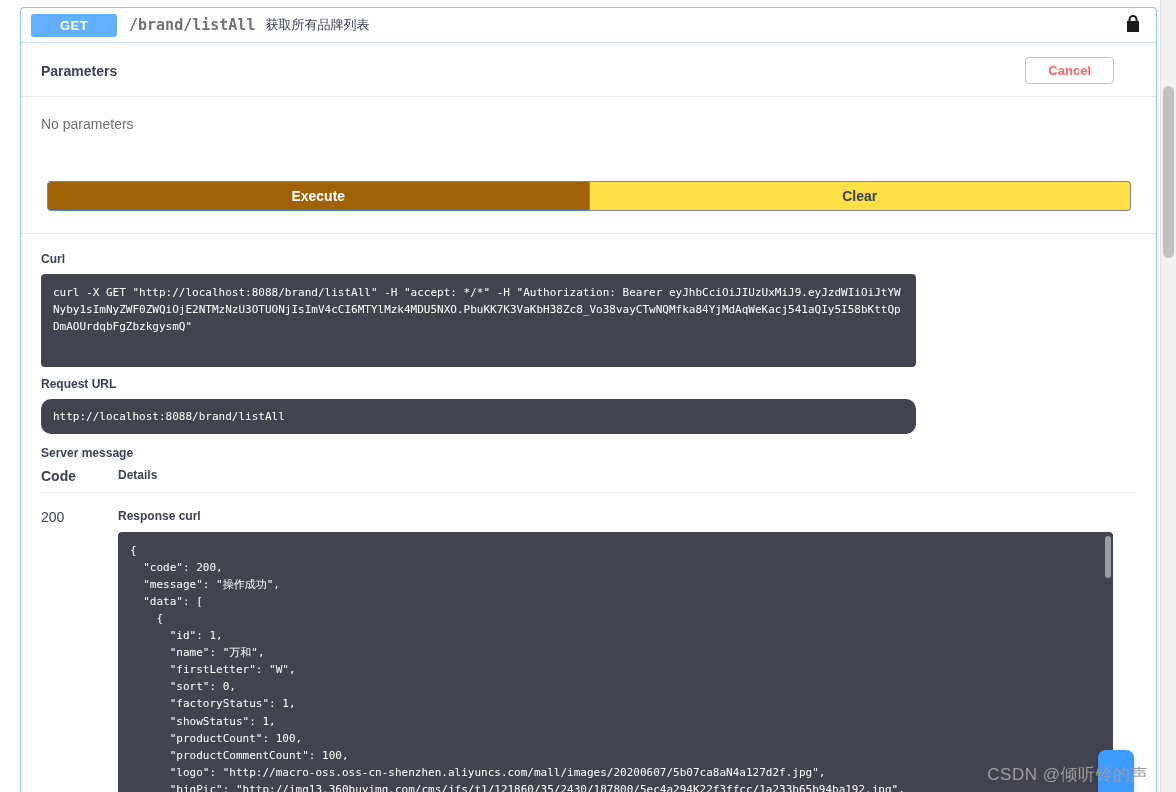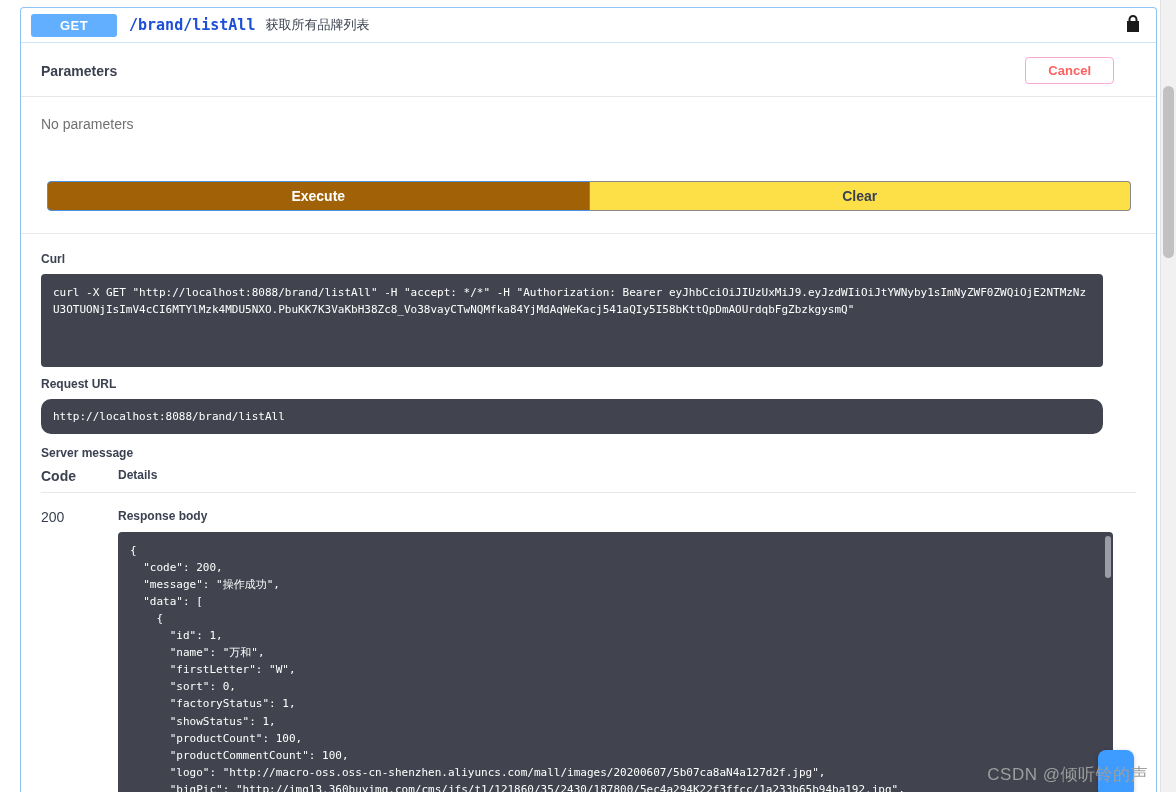--- a/index.html
+++ b/index.html
@@ -35,21 +35,21 @@
     padding: 4px 0;
     width: 86px;
     text-align: center;
     border-radius: 3px;
     letter-spacing: .5px;
   }
   .endpoint-path {
     font-family: "DejaVu Sans Mono", monospace;
     font-weight: bold;
     font-size: 15px;
-    color: #1d4ed8;
+    color: #737373;
     margin-left: 2px;
   }
   .endpoint-desc { font-size: 13px; color: #3b4151; }
   .lock-btn { margin-left: auto; background: none; border: none; cursor: pointer; padding: 2px 6px; }
   
   .params-header {
     display: flex; align-items: center; justify-content: space-between;
     padding: 14px 20px 12px 20px;
     border-bottom: 1px solid #e8e8e8;
   }
@@ -122,21 +122,21 @@
   .dark-block {
     background: #41444e;
     color: #ffffff;
     border-radius: 4px;
     font-family: "DejaVu Sans Mono", monospace;
     font-size: 11px;
     line-height: 1.55;
     padding: 10px 12px;
     white-space: pre-wrap;
     word-break: break-all;
-    width: 1062px;
+    width: 875px;
   }
   .curl-block { min-height: 93px; margin-bottom: 6px; }
   .url-block { padding: 9px 12px; margin-bottom: 8px; border-radius: 10px; }
   .server-response-label { margin-top: 12px; }
   
   .resp-table { margin-top: 8px; }
   .resp-thead {
     display: flex;
     padding-bottom: 8px;
     border-bottom: 1px solid rgba(59,65,81,.12);
@@ -235,21 +235,21 @@
     <div class="block-label server-response-label">Server message</div>
 
     <div class="resp-table">
       <div class="resp-thead">
         <span class="col-code thead-code">Code</span>
         <span class="thead-details">Details</span>
       </div>
       <div class="resp-trow">
         <span class="col-code status-code">200</span>
         <div class="details-col">
-          <div class="block-label response-body-label">Response body</div>
+          <div class="block-label response-body-label">Response curl</div>
           <div class="body-wrap">
             <pre class="dark-block response-body-block">{
   "code": 200,
   "message": "操作成功",
   "data": [
     {
       "id": 1,
       "name": "万和",
       "firstLetter": "W",
       "sort": 0,

